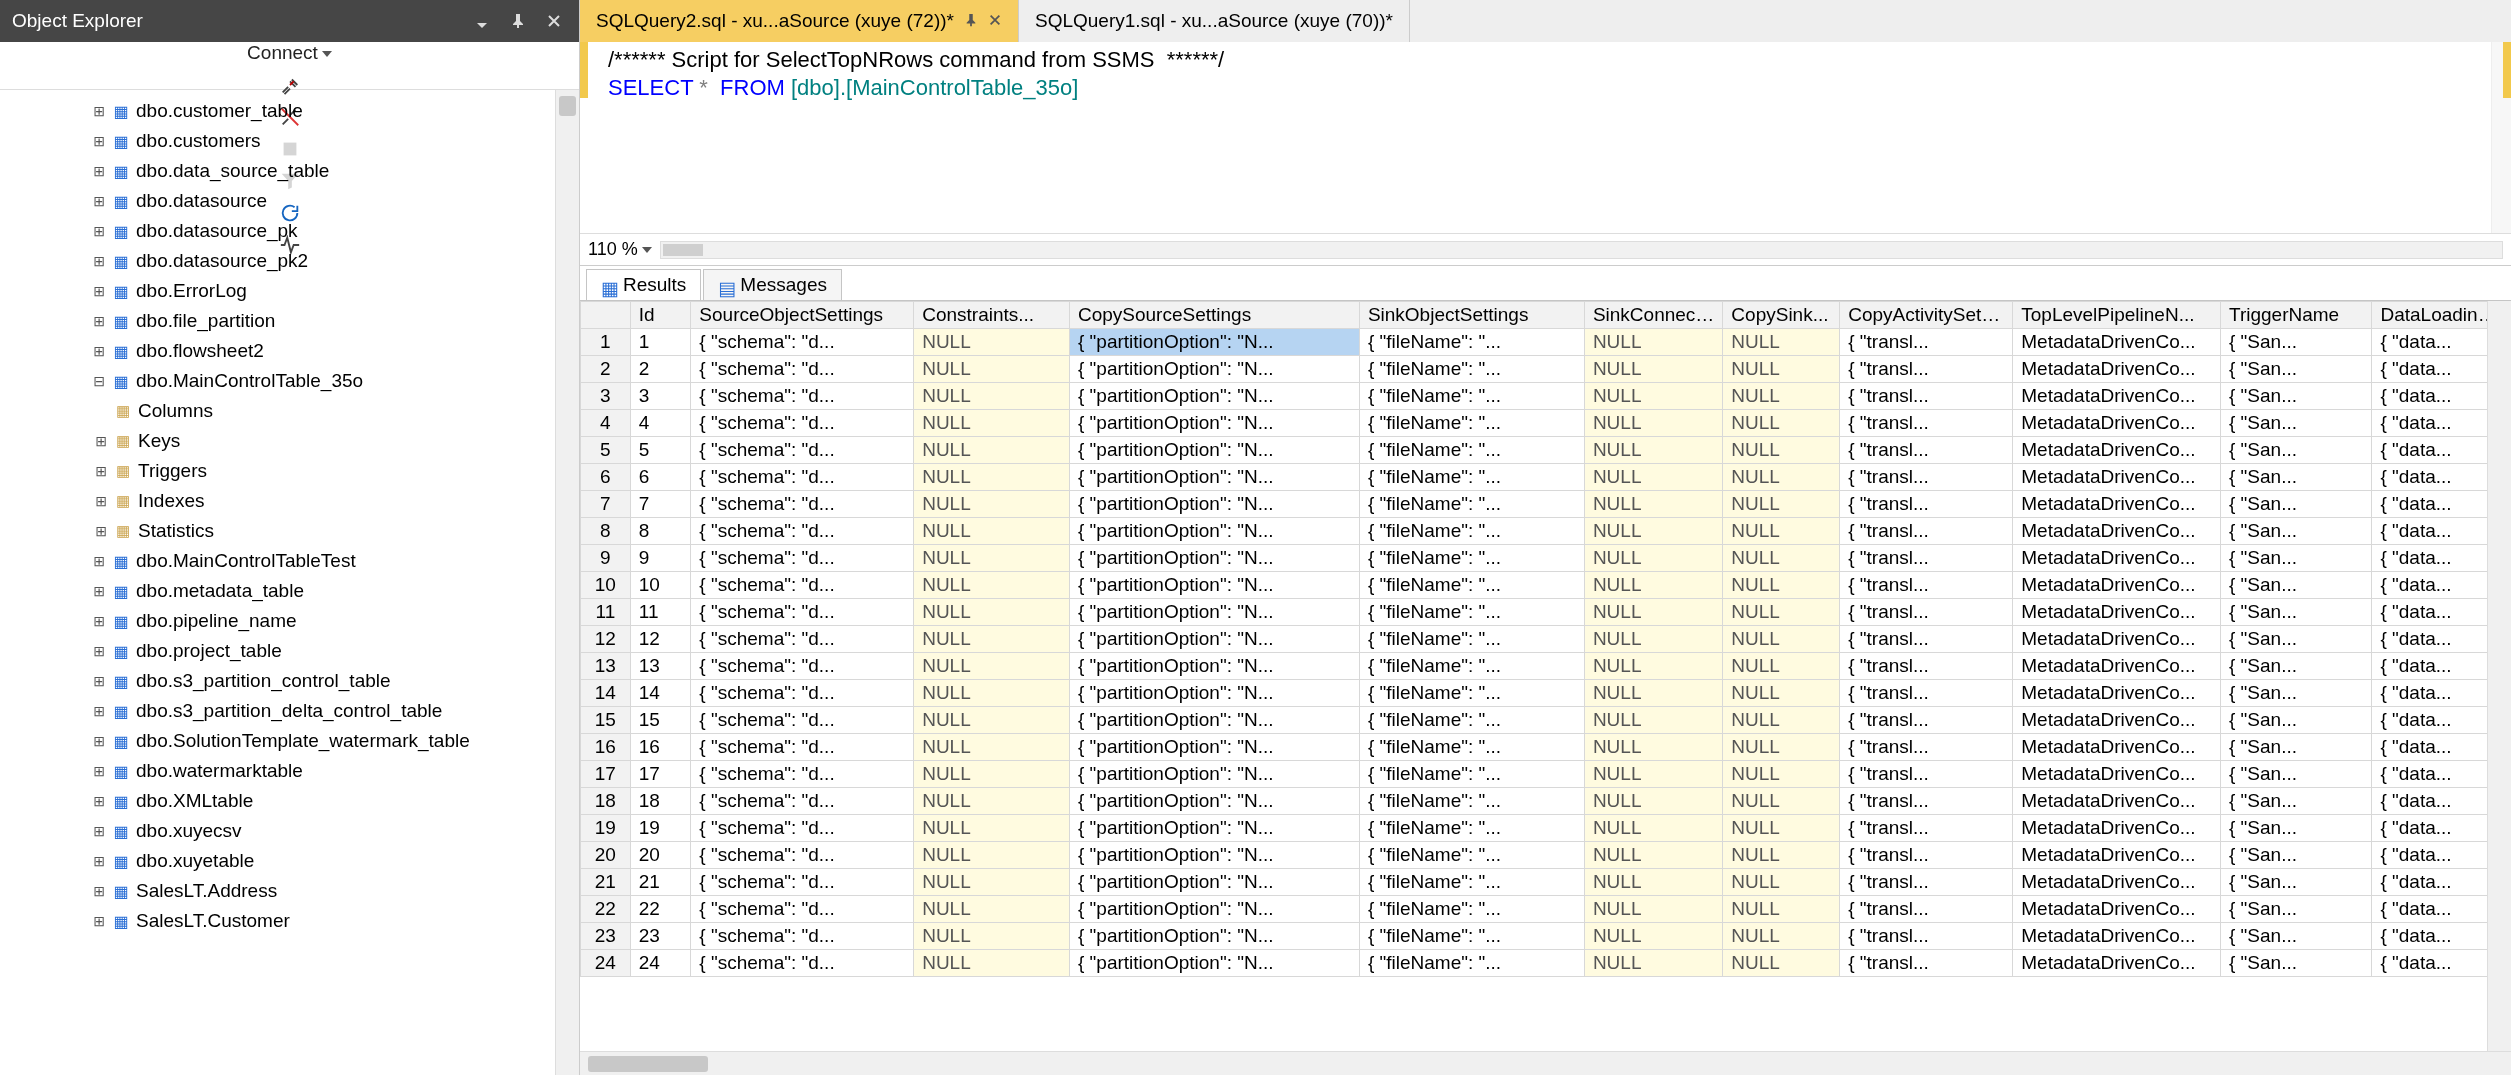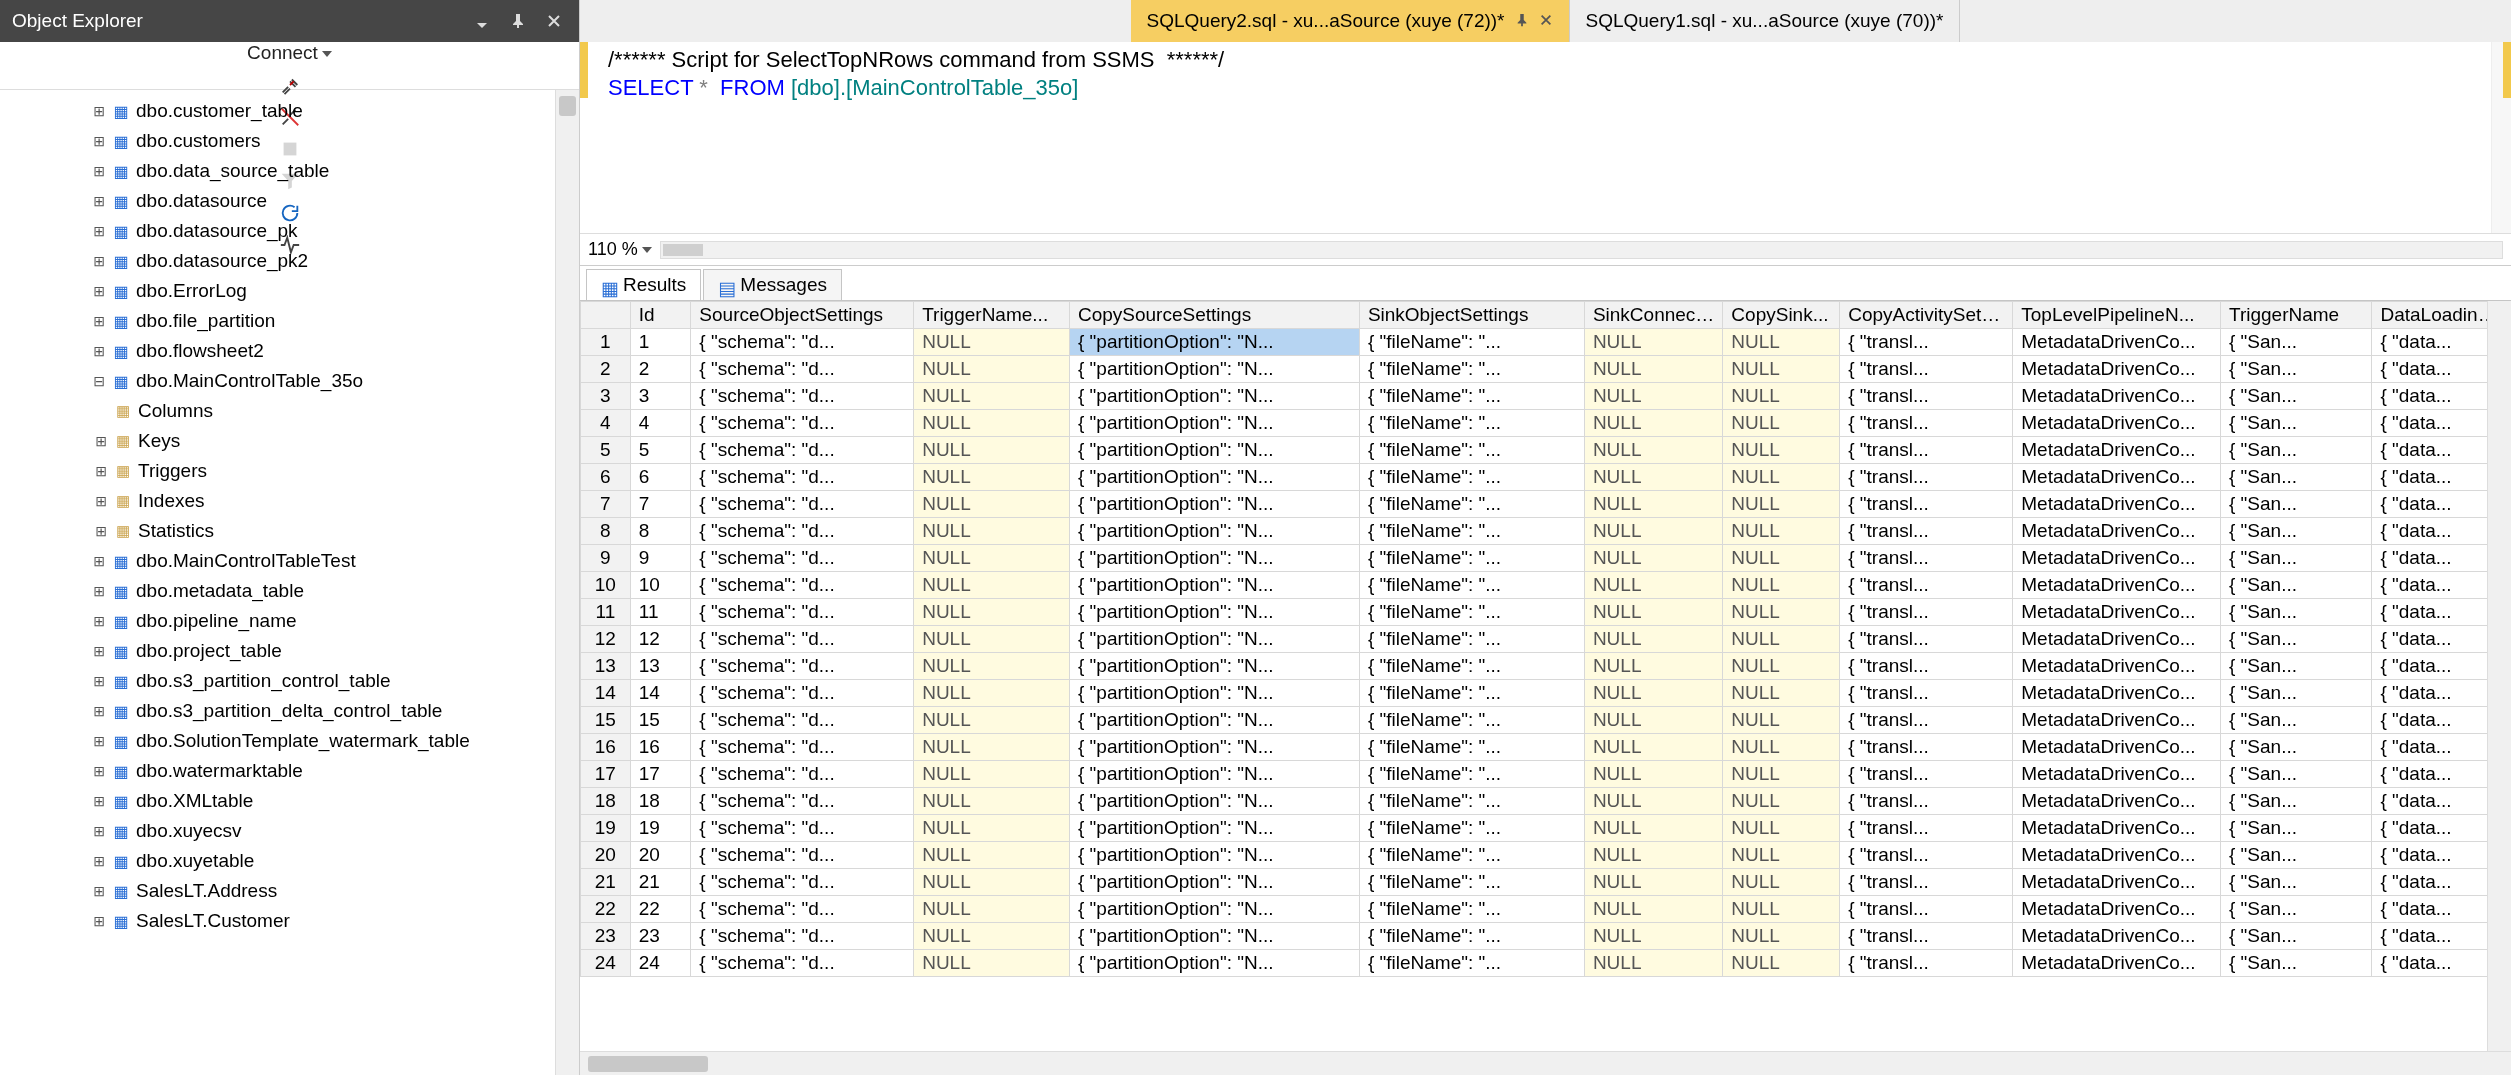--- a/index.html
+++ b/index.html
@@ -28,21 +28,21 @@
   .expander.plus::before { content: "⊞"; font-size: 14px; color: #555; }
   .expander.minus::before { content: "⊟"; font-size: 14px; color: #555; }
   .tree-icon { width: 18px; height: 18px; margin-right: 6px; display: inline-flex; align-items: center; justify-content: center; }
   .tree-icon.table::before { content: "▦"; font-size: 16px; color: #2a6fd6; }
   .tree-icon.folder::before { content: "▦"; font-size: 15px; color: #caa24a; }
   .tree-icon.key::before { content: "▦"; font-size: 15px; color: #caa24a; }
 
   
   .main { flex: 1; display: flex; flex-direction: column; position: relative; }
 
-  .tabstrip { height: 42px; background: #eee; display: flex; align-items: stretch; justify-content: center; }
+  .tabstrip { height: 42px; background: #eee; display: flex; align-items: stretch; }
   .tab { display: flex; align-items: center; padding: 0 16px; gap: 10px; border-right: 1px solid #ccc; font-size: 19px; cursor: pointer; }
   .tab.active { background: #f6ce62; }
   .tab .pin { width: 14px; height: 14px; }
   .tab .close { width: 14px; height: 14px; }
 
   .editor-wrap { height: 224px; display: flex; flex-direction: column; background: #fff; border-bottom: 1px solid #ccc; position: relative; }
   .editor { flex: 1; display: flex; font-family: Consolas, monospace; font-size: 22px; }
   .gutter { width: 12px; background: #fff; position: relative; }
   .gutter .dirty { position: absolute; top: 0; left: 0; width: 8px; height: 56px; background: #f2c94c; }
   .code { flex: 1; padding: 4px 16px; line-height: 28px; white-space: pre; }
@@ -359,21 +359,21 @@
           <col class="c-cas">
           <col class="c-tlp">
         <col class="c-trg">
           <col class="c-dlb">
       </colgroup>
     <thead>
           <tr>
             <th class="rownum"></th>
             <th>Id</th>
             <th>SourceObjectSettings</th>
-            <th>TriggerName...</th>
+            <th>Constraints...</th>
             <th>CopySourceSettings</th>
             <th>SinkObjectSettings</th>
             <th>SinkConnecti...</th>
             <th>CopySink...</th>
             <th>CopyActivitySetti...</th>
             <th>TopLevelPipelineN...</th>
             <th>TriggerName</th>
             <th>DataLoadingB...</th>
           </tr>
         </thead>

